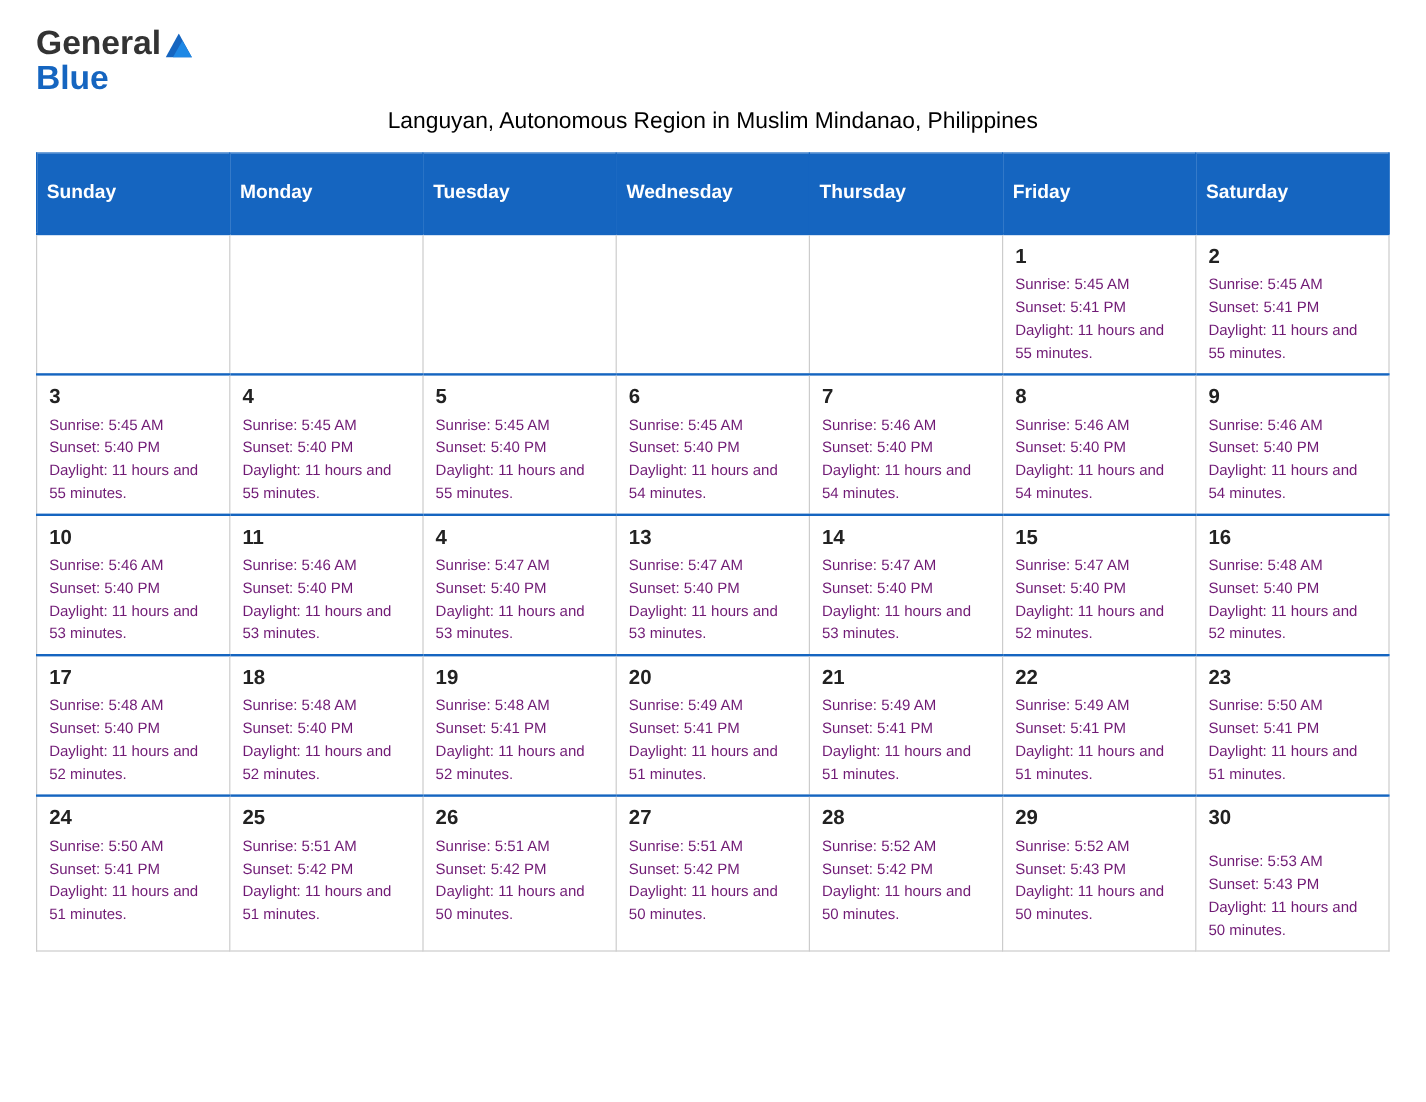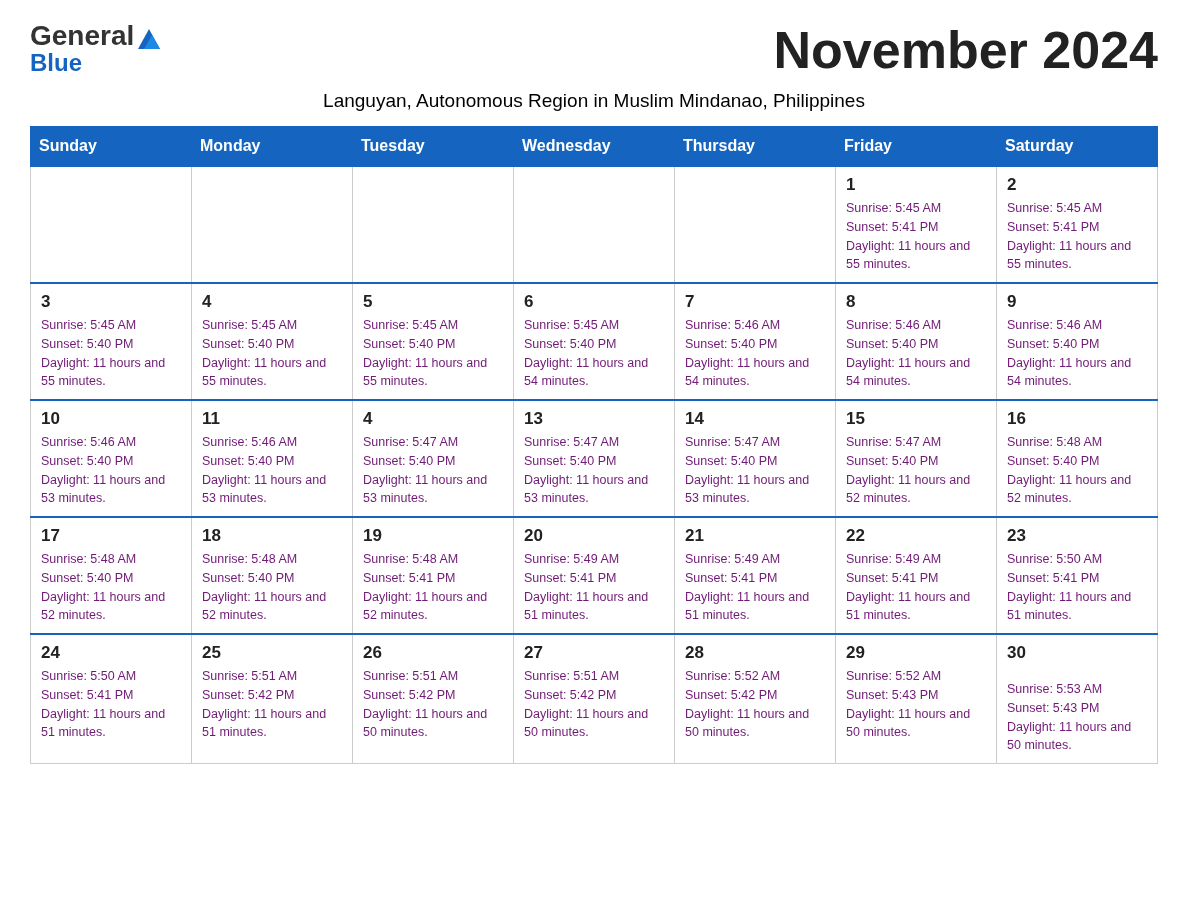--- a/index.html
+++ b/index.html
@@ -37,21 +37,21 @@
     .calendar-table {
       width: 100%;
       border-collapse: collapse;
       border: 1px solid #aaa;
     }
     .calendar-table th {
       background-color: #1565C0;
       color: #fff;
       font-size: 16px;
       font-weight: bold;
-      padding: 10px 8px;
+      padding: 24px 8px;
       text-align: left;
       border: 1px solid #1565C0;
     }
     .calendar-table td {
       vertical-align: top;
       padding: 8px 10px;
       border: 1px solid #ccc;
       width: calc(100% / 7);
       min-height: 110px;
       height: 110px;
@@ -80,23 +80,22 @@
 <div class="header-area">
   <div class="logo">
     <div>
       <span style="font-size:28px;font-weight:bold;color:#333;">General</span><span style="display:inline-block;margin-left:4px;vertical-align:middle;">
         <svg width="22" height="20" viewBox="0 0 22 20">
             <polygon points="0,20 11,0 22,20" fill="#1565C0"></polygon>
             <polygon points="6,20 14,6 22,20" fill="#1e88e5"></polygon>
           </svg>
       </span>
     </div>
-    <div style="font-size:24px;font-weight:bold;color:#1565C0;margin-top:-4px;">Blue</div>
+    <div style="font-size:28px;font-weight:bold;color:#1565C0;margin-top:-4px;">Blue</div>
   </div>
-  <div class="month-title">November 2024</div>
 </div>
 
 <div class="subtitle">Languyan, Autonomous Region in Muslim Mindanao, Philippines</div>
 
 <table class="calendar-table">
   <thead>
     <tr>
       <th>Sunday</th>
       <th>Monday</th>
       <th>Tuesday</th>

